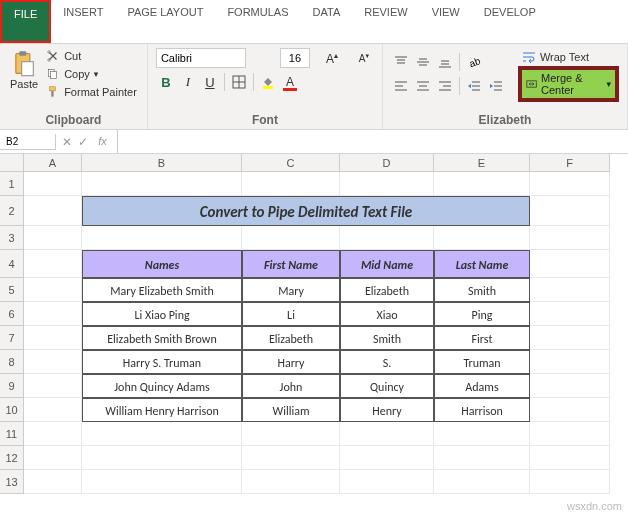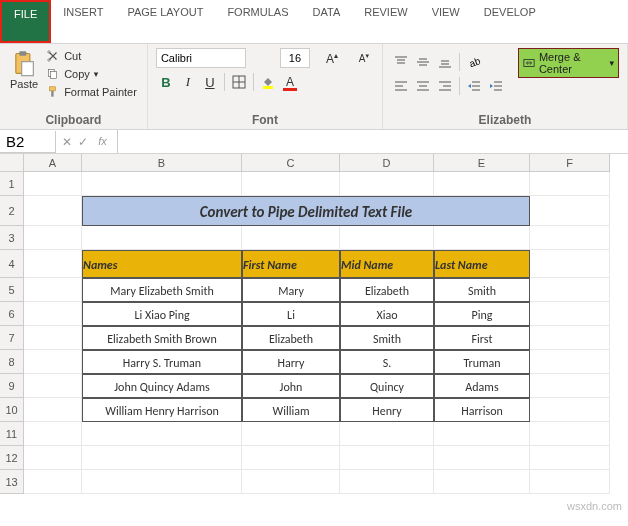--- a/index.html
+++ b/index.html
@@ -29,44 +29,44 @@
 .icon-btn { width: 20px; height: 20px; display: inline-flex; align-items: center; justify-content: center; cursor: pointer; border: 1px solid transparent; }
 .icon-btn svg { width: 14px; height: 14px; }
 
 .font-bottom, .align-top, .align-bottom { display: flex; gap: 2px; align-items: center; margin-top: 4px; }
 .bold { font-weight: bold; font-size: 13px; }
 .italic { font-style: italic; font-size: 13px; font-family: Georgia, serif; }
 .underline { text-decoration: underline; font-size: 13px; }
 .sep { width: 1px; height: 18px; background: #ccc; margin: 0 2px; }
 
 .wrap-text, .merge-center { display: flex; align-items: center; gap: 4px; font-size: 11px; padding: 2px 4px; cursor: pointer; }
-.merge-center { background: #92d050; color: #222; border: 1px solid #7f1d1d; }
+.merge-center { background: #92d050; color: #222; border: 4px solid #7f1d1d; }
 .wrap-text svg, .merge-center svg { width: 14px; height: 14px; }
 
 .namebox-row { display: flex; align-items: center; border-bottom: 1px solid #d4d4d4; height: 24px; }
-.name-box { width: 56px; border: 1px solid #ccc; border-top: none; border-left: none; padding: 2px 6px; font-size: 15px; background: #fff; }
+.name-box { width: 56px; border: 1px solid #ccc; border-top: none; border-left: none; padding: 2px 6px; font-size: 10px; background: #fff; }
 .fx-btns { display: flex; gap: 6px; padding: 0 6px; color: #999; font-size: 12px; }
 .fx-label { font-style: italic; font-size: 11px; padding: 0 4px; }
 .formula-bar { flex: 1; border-left: 1px solid #ccc; height: 100%; }
 
 .sheet { overflow: hidden; }
 .grid-head { display: flex; }
 .corner { width: 24px; height: 18px; border-right: 1px solid #ccc; border-bottom: 1px solid #ccc; background: #f3f2f1; }
 .col-head { height: 18px; border-right: 1px solid #ccc; border-bottom: 1px solid #ccc; background: #f3f2f1; text-align: center; font-size: 11px; color: #555; line-height: 18px; }
 .col-A { width: 58px; } .col-B { width: 160px; } .col-C { width: 98px; } .col-D { width: 94px; } .col-E { width: 96px; } .col-F { width: 80px; }
 
 .row { display: flex; }
 .row-head { width: 24px; border-right: 1px solid #ccc; border-bottom: 1px solid #ccc; background: #f3f2f1; text-align: center; font-size: 11px; color: #555; display: flex; align-items: center; justify-content: center; }
 .cell { border-right: 1px solid #e8e8e8; border-bottom: 1px solid #e8e8e8; height: 24px; }
 
 .row.h2 .cell, .row.h2 .row-head { height: 30px; }
 .row.h4 .cell, .row.h4 .row-head { height: 28px; }
 
 .title-cell { background: #b4c7e7; text-align: center; font-weight: bold; font-style: italic; font-size: 15px; font-family: Calibri, sans-serif; line-height: 30px; border: 1px solid #555 !important; }
-.header-cell { background: #eab308; font-weight: bold; font-style: italic; font-size: 12px; font-family: Calibri, sans-serif; line-height: 28px; border: 1px solid #555 !important; }
+.header-cell { background: #c4b5fd; text-align: center; font-weight: bold; font-style: italic; font-size: 12px; font-family: Calibri, sans-serif; line-height: 28px; border: 1px solid #555 !important; }
 .data-cell { text-align: center; font-size: 12px; font-family: Calibri, sans-serif; line-height: 24px; border: 1px solid #555 !important; background: #fff; }
 
 .watermark { position: absolute; right: 6px; top: 500px; font-size: 11px; color: #bbb; }
 </style>
 </head>
 <body>
 
 <div class="ribbon-tabs">
   <div class="tab file">FILE</div>
   <div class="tab">INSERT</div>
@@ -226,20 +226,26 @@
               <svg viewBox="0 0 14 14">
                 <line x1="5" y1="3" x2="13" y2="3" stroke="#555"></line>
                 <line x1="5" y1="7" x2="13" y2="7" stroke="#555"></line>
                 <line x1="5" y1="11" x2="13" y2="11" stroke="#555"></line>
                 <path d="M1 5l3 2-3 2z" fill="#3a7bbf"></path>
               </svg>
             </span>
         </div>
       </div>
       <div style="margin-left:8px;">
+        <div class="wrap-text">
+            <svg viewBox="0 0 14 14">
+              <path d="M1 3h12M1 7h9a2 2 0 010 4H7m0 0l2-2m-2 2l2 2M1 11h3" stroke="#3a7bbf" fill="none"></path>
+            </svg>
+            <span>Wrap Text</span>
+          </div>
         <div class="merge-center">
             <svg viewBox="0 0 14 14">
               <rect x="1" y="3" width="12" height="8" fill="none" stroke="#333"></rect>
               <path d="M4 7h6M4 7l2-2M4 7l2 2M10 7l-2-2M10 7l-2 2" stroke="#333"></path>
             </svg>
             <span>Merge &amp; Center</span>
             <span style="font-size:9px;">▾</span>
           </div>
       </div>
     </div>

